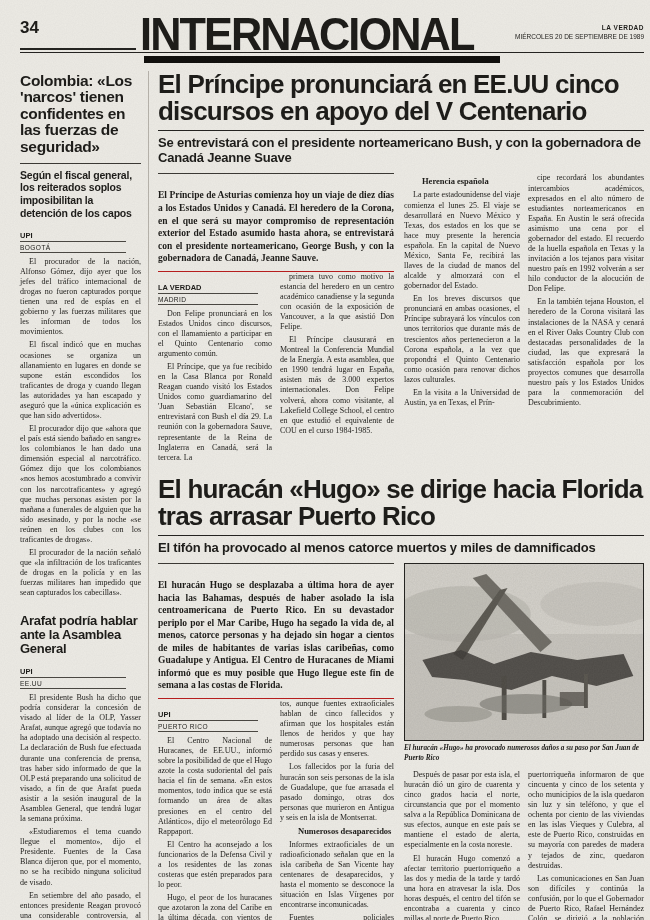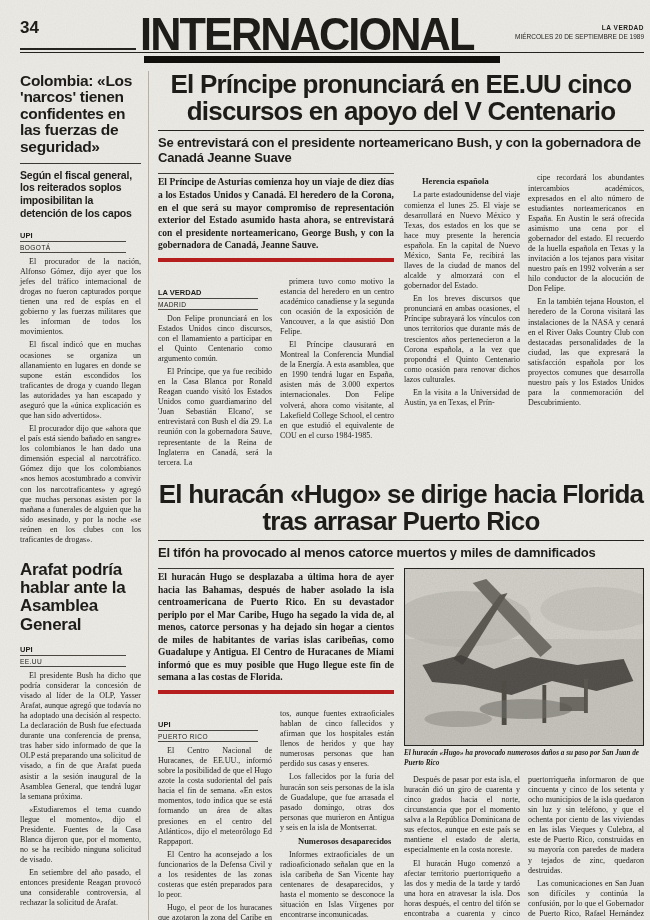--- a/index.html
+++ b/index.html
@@ -40,34 +40,34 @@
   .byline .place  { display:block; font-size:6.6px; letter-spacing:.4px;
         border-bottom:1px solid #4a4741; padding-bottom:1px; width:88%; margin-top:2px; }
   .minihead { font:bold 8.5px "Liberation Serif", serif; margin:3px 0 4px;padding-left:18px; }
 
   
   .sidebar h2 { font:bold 15.5px/1.07 "Liberation Sans", sans-serif;
         letter-spacing:-.3px; margin:2px 0 7px; }
   .sidebar h3 { font:bold 10.5px/1.22 "Liberation Sans", sans-serif;
         border-top:1px solid #3a3833; padding-top:5px; margin:0 0 4px; letter-spacing:-.2px;}
   .sidebar .art-arafat { margin-top:16px; }
-  .sidebar .art-arafat h2 { font-size:17px; }
+  .sidebar .art-arafat h2 { font-size:13px; }
 
   
   .headline { font:bold 26px/1.04 "Liberation Sans", sans-serif;
-        letter-spacing:-.8px; margin:0;text-align:center; }
+        letter-spacing:-.8px; margin:0; }
   .head-rule { border-bottom:1.5px solid #23221f; margin:5px 0 4px; }
   .deck { font:bold 13px/1.18 "Liberation Sans", sans-serif; letter-spacing:-.2px;
         margin:0 0 8px; }
   .art-cols { display:flex; gap:10px; }
   .half-left  { flex:0 0 236px; width:236px; min-width:0; }
   .half-right { flex:1; min-width:0; }
   .lead { font:bold 9.5px/1.32 "Liberation Serif", serif; text-align:justify;
-        border-top:1px solid #3a3833; border-bottom:4px solid #b91c1c;
-        padding:2px 0 6px; margin:0 0 15px; hyphens:auto; }
+        border-top:1px solid #3a3833; border-bottom:1px solid #b91c1c;
+        padding:15px 0 6px; margin:0 0 0; hyphens:auto; }
   .cols2 { display:flex; gap:8px; }
   .cols2 .col { flex:1; min-width:0; }
   .art-hugo { margin-top:10px; }
 
   
   .photo-fig { margin:0; }
   .photo-frame { border:1px solid #23221f; background:#c9c6bf; }
   svg.photo { display:block; width:100%; height:176px; }
   .caption { font:bold italic 7.2px/1.3 "Liberation Serif", serif; margin:3px 0 7px; }
 
@@ -100,20 +100,21 @@
       <article>
         <h2>Colombia: «Los 'narcos' tienen confidentes en las fuerzas de seguridad»</h2>
         <h3>Según el fiscal general, los reiterados soplos imposibilitan la detención de los capos</h3>
         <div class="byline">
           <span class="agency">UPI</span>
           <span class="place">BOGOTÁ</span>
         </div>
         <p class="bp">El procurador de la nación, Alfonso Gómez, dijo ayer que los jefes del tráfico internacional de drogas no fueron capturados porque tienen una red de espías en el gobierno y las fuerzas militares que les informan de todos los movimientos.</p>
         <p class="bp">El fiscal indicó que en muchas ocasiones se organiza un allanamiento en lugares en donde se supone están escondidos los traficantes de droga y cuando llegan las autoridades ya han escapado y aseguró que la «única explicación es que han sido advertidos».</p>
         <p class="bp">El procurador dijo que «ahora que el país está siendo bañado en sangre» los colombianos le han dado una dimensión especial al narcotráfico. Gómez dijo que los colombianos «nos hemos acostumbrado a convivir con los narcotraficantes» y agregó que muchas personas asisten por la mañana a funerales de alguien que ha sido asesinado, y por la noche «se reúnen en los clubes con los traficantes de drogas».</p>
+        <p class="bp">El procurador de la nación señaló que «la infiltración de los traficantes de drogas en la policía y en las fuerzas militares han impedido que sean capturados los cabecillas».</p>
       </article>
 
       <article class="art-arafat">
         <h2>Arafat podría hablar ante la Asamblea General</h2>
         <div class="byline">
           <span class="agency">UPI</span>
           <span class="place">EE.UU</span>
         </div>
         <p class="bp">El presidente Bush ha dicho que podría considerar la concesión de visado al líder de la OLP, Yasser Arafat, aunque agregó que todavía no ha adoptado una decisión al respecto. La declaración de Bush fue efectuada durante una conferencia de prensa, tras haber sido informado de que la OLP está preparando una solicitud de visado, a fin de que Arafat pueda asistir a la sesión inaugural de la Asamblea General, que tendrá lugar la semana próxima.</p>
         <p class="bp">«Estudiaremos el tema cuando llegue el momento», dijo el Presidente. Fuentes de la Casa Blanca dijeron que, por el momento, no se ha recibido ninguna solicitud de visado.</p>

